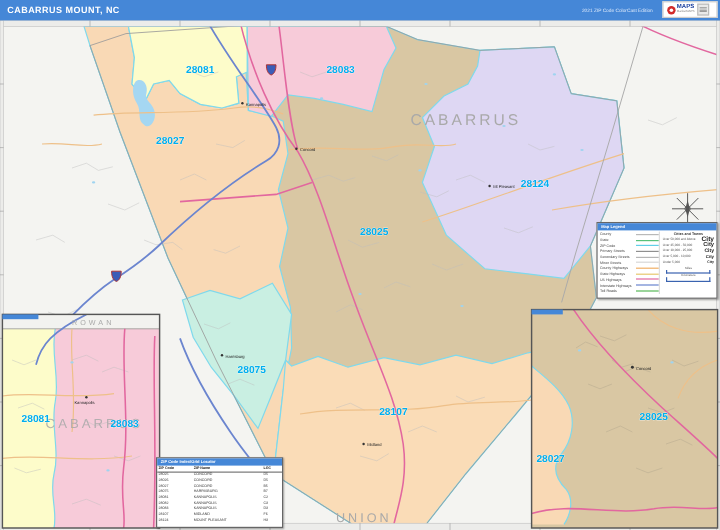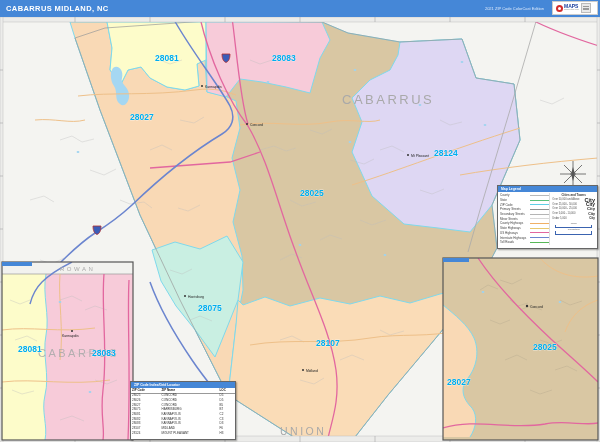--- a/index.html
+++ b/index.html
@@ -456,21 +456,21 @@
         <tr>
           <td>28124</td>
           <td>MOUNT PLEASANT</td>
           <td>H3</td>
         </tr>
       </tbody>
   </table>
 </div>
 
 <div class="topbar">
-  <span class="title">CABARRUS MIDLAND, NC</span>
+  <span class="title">CABARRUS MOUNT, NC</span>
   <span class="edition">2021 ZIP Code ColorCast Edition</span>
 </div>
 <div class="logo">
   <span class="logo-swirl"></span>
   <span class="logo-main">
     <span class="logo-maps">MAPS</span>
     <span class="logo-sub">MarketMAPS</span>
   </span>
   <span class="logo-side">
       <i></i>

